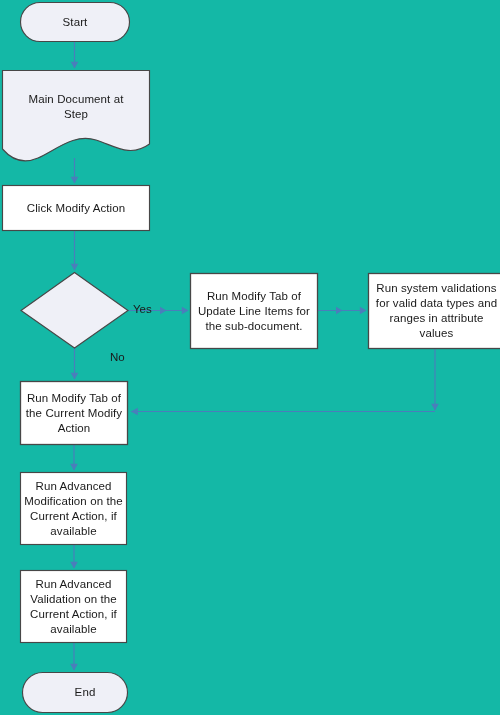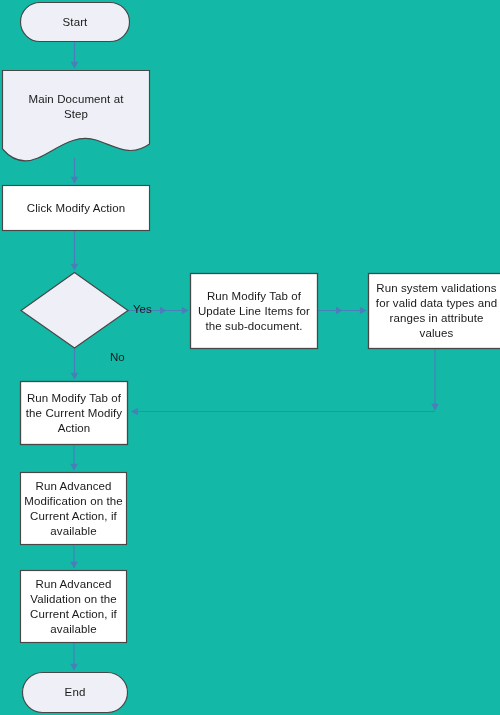--- a/index.html
+++ b/index.html
@@ -141,19 +141,19 @@
   <div class="node-label" style="left:20px; top:472px; width:107px; height:73px;">Run Advanced
 Modification on the
 Current Action, if
 available</div>
 
   <div class="node-label" style="left:20px; top:570px; width:107px; height:73px;">Run Advanced
 Validation on the
 Current Action, if
 available</div>
 
-  <div class="node-label" style="left:22px; top:672px; width:106px; height:41px;">End</div>
+  <div class="node-label" style="left:32px; top:672px; width:106px; height:41px;">End</div>
 
   <div class="edge-label" style="left:133px; top:302px;">Yes</div>
 
   <div class="edge-label" style="left:62px; top:350px;margin-left:48px;">No</div>
 
 </div>
 
 </body></html>

